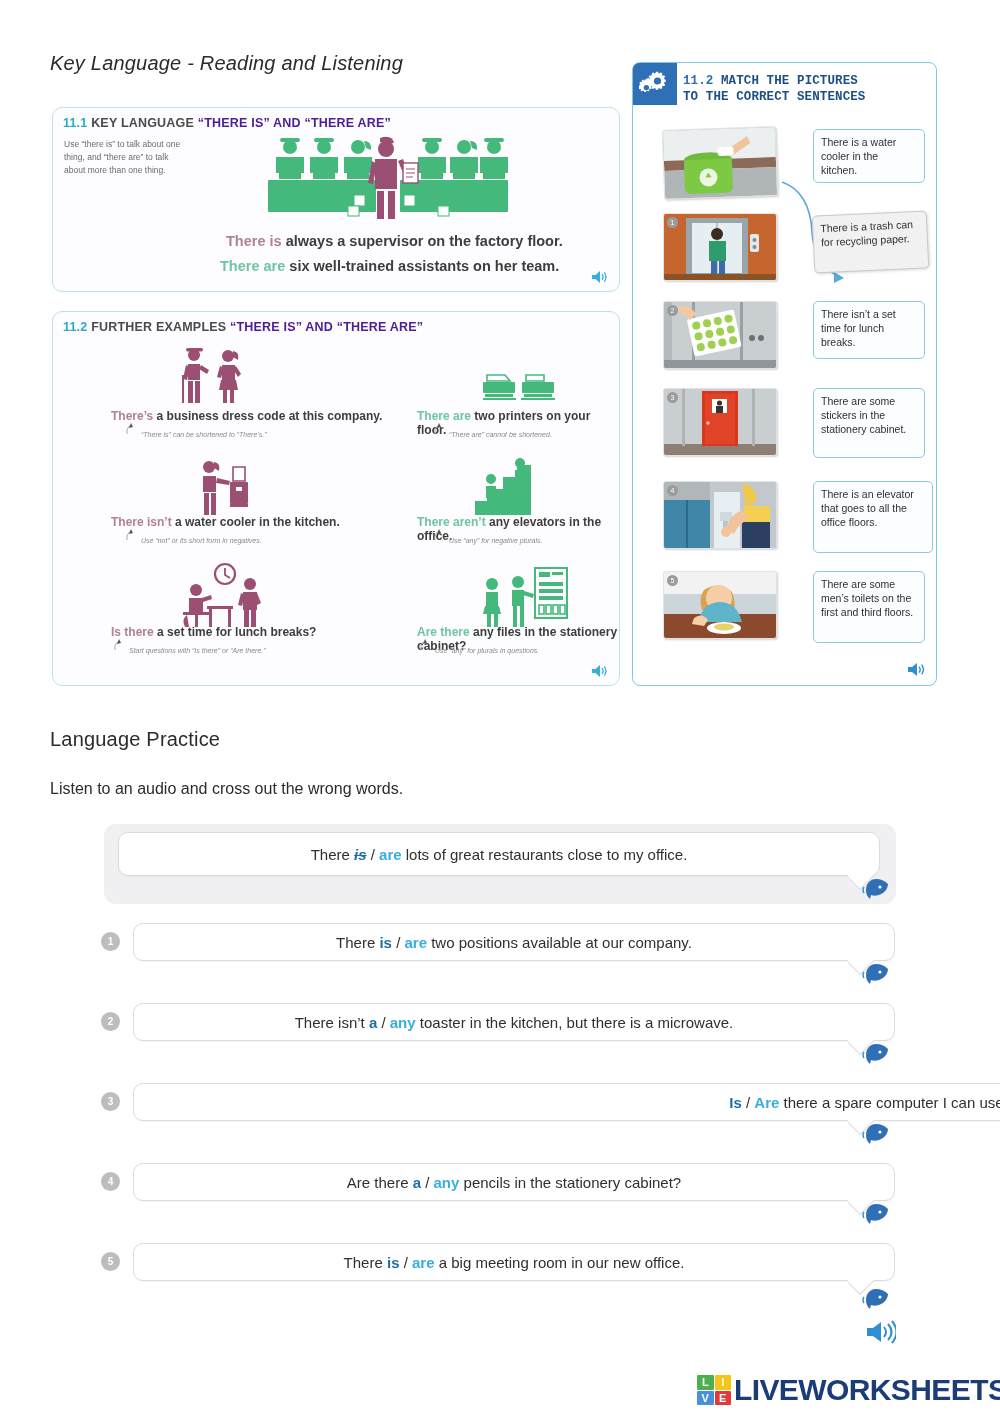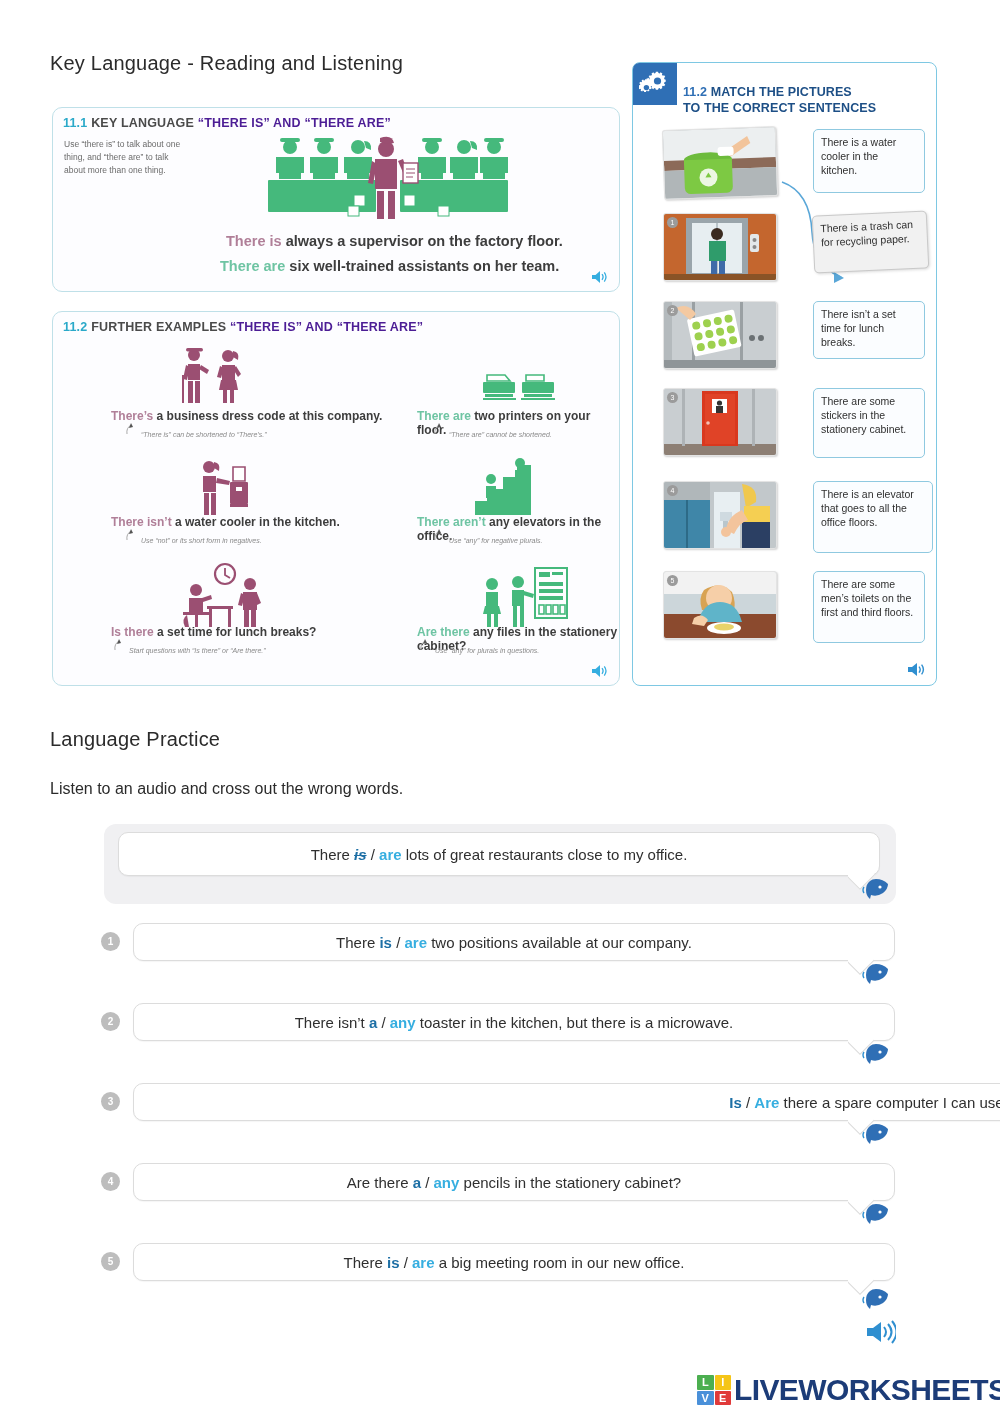--- a/index.html
+++ b/index.html
@@ -163,21 +163,21 @@
     font-size:30px;font-weight:bold;color:#1c3c78;letter-spacing:-.6px;
   }
 
   
   .pic{position:absolute;}
   svg{display:block;}
 </style>
 </head>
 <body>
 
-<div class="h-section" style="left:50px;top:52px;">Key Language - Reading and Listening</div>
+<div class="h-section" style="left:50px;top:52px;font-style:italic;">Key Language - Reading and Listening</div>
 
 <div class="card" style="left:52px;top:107px;width:568px;height:185px;">
 
   <div style="position:absolute;left:10px;top:8px;" class="unit-head">
     <span class="unit-num">11.1</span>
     <span>KEY LANGUAGE</span>
     <span class="quoted">“THERE IS” AND “THERE ARE”</span>
   </div>
 
   <div class="note" style="position:absolute;left:11px;top:30px;width:122px;">Use “there is” to talk about one thing, and “there are” to talk about more than one thing.</div>
@@ -477,21 +477,21 @@
     <svg width="32" height="30" viewBox="0 0 32 30">
       <g fill="#fff">
         <path d="M20 4l1.6.5.9-1.4 2.2 1.3-.6 1.5 1.2 1.2 1.5-.6 1.3 2.2-1.4.9.3 1.7 1.6.4v2.6l-1.6.4-.3 1.7 1.4.9-1.3 2.2-1.5-.6-1.2 1.2.6 1.5-2.2 1.3-.9-1.4-1.6.5-.4 1.6h-2.6l-.4-1.6-1.6-.5-.9 1.4-2.2-1.3.6-1.5-1.2-1.2-1.5.6-1.3-2.2 1.4-.9-.3-1.7-1.6-.4v-2.6l1.6-.4.3-1.7-1.4-.9 1.3-2.2 1.5.6 1.2-1.2-.6-1.5 2.2-1.3.9 1.4 1.6-.5.4-1.6h2.6z" transform="translate(-1,-1) scale(0.85) translate(4,2)"></path>
         <circle cx="18.5" cy="12" r="3.6" fill="#2f6fb5"></circle>
         <path d="M8 15l1.2.4.7-1.1 1.7 1-.5 1.2.9.9 1.2-.5 1 1.7-1.1.7.2 1.3 1.2.3v2l-1.2.3-.2 1.3 1.1.7-1 1.7-1.2-.5-.9.9.5 1.2-1.7 1-.7-1.1-1.2.4-.3 1.2h-2l-.3-1.2-1.2-.4-.7 1.1-1.7-1 .5-1.2-.9-.9-1.2.5-1-1.7 1.1-.7L0 24.6v-2l1.2-.3.2-1.3L.3 20.3l1-1.7 1.2.5.9-.9-.5-1.2 1.7-1 .7 1.1L6.5 17l.3-1.2h2z" transform="translate(0,-4) scale(0.9)"></path>
         <circle cx="7.4" cy="18.6" r="2.7" fill="#2f6fb5"></circle>
       </g>
     </svg>
   </div>
 
-  <div class="banner-title" style="left:50px;top:22px;width:248px;">
+  <div class="banner-title" style="left:50px;top:11px;width:248px;font-family:Liberation Mono, monospace;">
     <span class="bnum">11.2</span>
     <span>MATCH THE PICTURES</span><br>
     <span>TO THE CORRECT SENTENCES</span>
   </div>
 
   <svg style="position:absolute;left:145px;top:115px;" width="72" height="130">
     <path d="M4 4 q28 10 30 50 q2 34 30 46" stroke="#5aa7d8" stroke-width="1.6" fill="none"></path>
     <path d="M56 94l10 6-10 5z" fill="#5aa7d8"></path>
   </svg>
 
@@ -501,21 +501,21 @@
       <path d="M0 30h112v10H0z" fill="#8c6a58"></path>
       <path d="M0 40h112v28H0z" fill="#b0b6b8"></path>
       <ellipse cx="44" cy="30" rx="24" ry="7" fill="#6dbb3c"></ellipse>
       <path d="M20 30h48v28a6 6 0 01-6 6H26a6 6 0 01-6-6z" fill="#7dc943"></path>
       <circle cx="44" cy="48" r="9" fill="#fff" opacity=".85"></circle>
       <path d="M44 43l3 5h-6z" fill="#7dc943"></path>
       <path d="M84 8l-22 14 5 6 20-13z" fill="#f2c49b"></path>
       <rect x="54" y="18" width="16" height="9" rx="3" fill="#fff"></rect>
     </svg>
   </div>
-  <div class="sent-box" style="left:180px;top:66px;width:112px;height:64px;">There is a water cooler in the kitchen.</div>
+  <div class="sent-box" style="left:180px;top:66px;width:112px;height:54px;">There is a water cooler in the kitchen.</div>
 
   <div class="thumb" style="left:30px;top:150px;width:112px;height:66px;">
     <svg width="112" height="66" viewBox="0 0 112 66">
       <rect width="112" height="66" fill="#c4662e"></rect>
       <rect x="22" y="4" width="62" height="58" fill="#9aa5ab"></rect>
       <rect x="28" y="9" width="50" height="50" fill="#e7eef1"></rect>
       <rect x="52" y="9" width="2" height="50" fill="#b9c4c9"></rect>
       <rect x="86" y="20" width="9" height="18" rx="2" fill="#e3e8ea"></rect>
       <circle cx="90.5" cy="26" r="2" fill="#888"></circle>
         <circle cx="90.5" cy="33" r="2" fill="#888"></circle>

